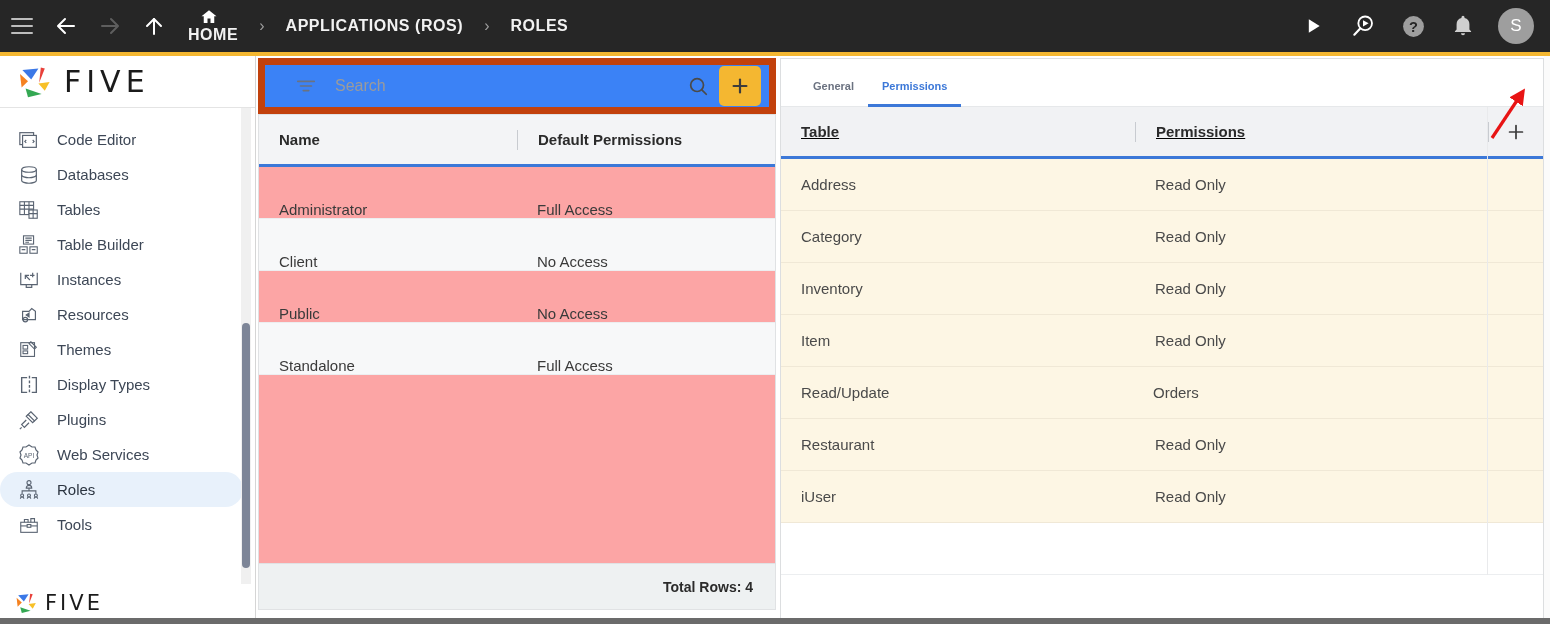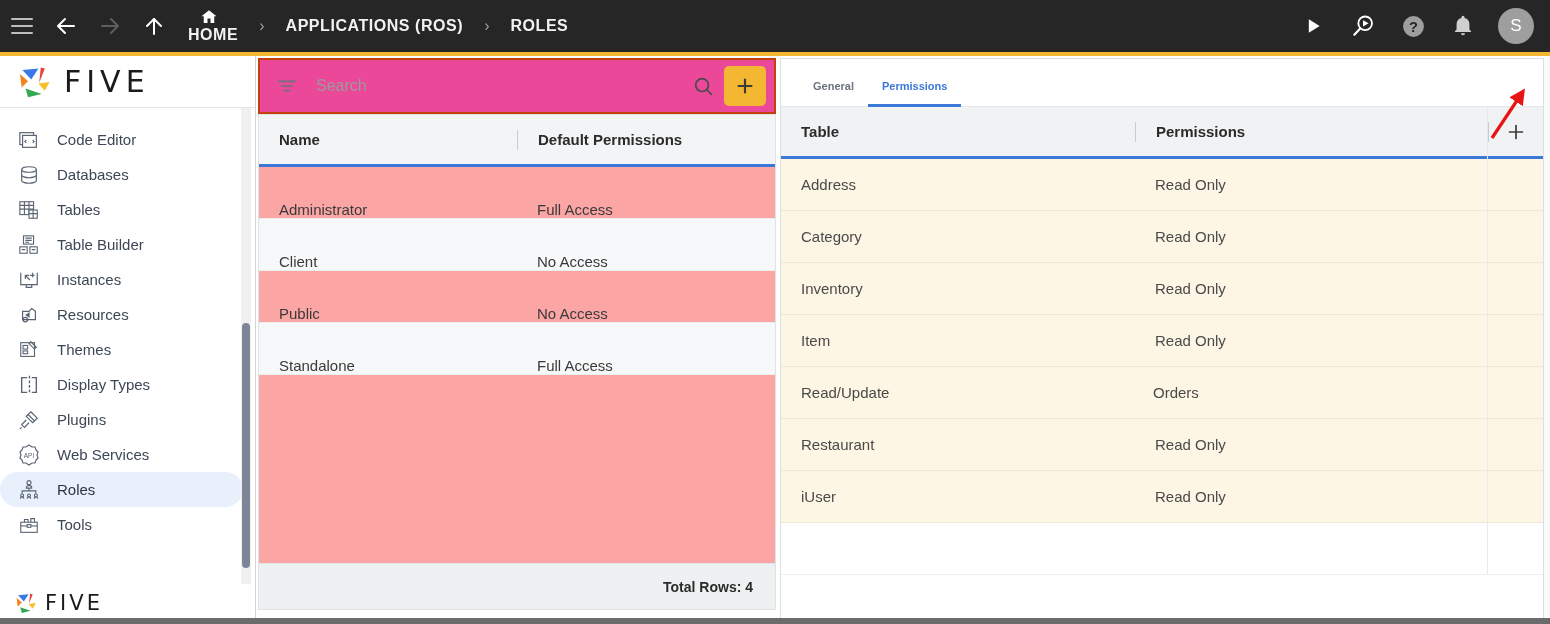--- a/index.html
+++ b/index.html
@@ -121,24 +121,24 @@
     margin-left: 5px; font-size: 21px; letter-spacing: 3px;
     color: #1b1b1b; font-family: "DejaVu Sans", sans-serif;
   }
 
   
   .listpanel {
     position: absolute; left: 258px; top: 58px;
     width: 518px; height: 564px;
   }
   .searchbar {
-    height: 56px; background: #ec4899;
-    border: 2px solid #c2410c;
+    height: 56px; background: #3b82f6;
+    border: 7px solid #c2410c;
     display: flex; align-items: center;
-    padding: 0 8px 0 14px;
+    padding: 0 8px 0 28px;
   }
   .filter-ico { width: 26px; height: 26px; display:flex; align-items:center; justify-content:center; cursor: pointer; }
   .search-input {
     flex: 1; border: none; outline: none; background: transparent;
     font-size: 16px; color: #3a3a3a; margin-left: 16px;
     font-family: "Liberation Sans", sans-serif;
   }
   .search-input::placeholder { color: #9b9b9b; }
   .search-ico { width: 34px; height: 34px; display:flex; align-items:center; justify-content:center; cursor: pointer; }
   .add-btn {
@@ -210,21 +210,21 @@
     font-size: 11px; font-weight: 700; color: #6b7280;
     padding: 0 14px 12px 14px; cursor: pointer;
     border-bottom: 3px solid transparent; margin-bottom: -1px;
   }
   .tab.active { color: #3C78D8; border-bottom-color: #3C78D8; }
 
   .pgrid { position: relative; }
   .pgrid-head {
     height: 52px; background: #f1f2f4;
     border-bottom: 3px solid #3C78D8;
-    display: flex; align-items: center;
+    display: flex; align-items: center; text-decoration: underline;
   }
   .ph-cell { font-size: 15px; font-weight: 700; color: #2b2b2b; padding-left: 20px; white-space: nowrap; }
   .p-table { width: 354px; flex: none; }
   .p-perm  { width: 352px; flex: none; }
   .p-extra { flex: 1; display: flex; align-items: center; justify-content: center; }
   .plus-head { cursor: pointer; display: flex; align-items: center; justify-content: center; }
   .prow {
     height: 52px; display: flex; align-items: center;
     background: #FDF6E4; border-bottom: 1px solid #f0e8d6;
     cursor: pointer;

